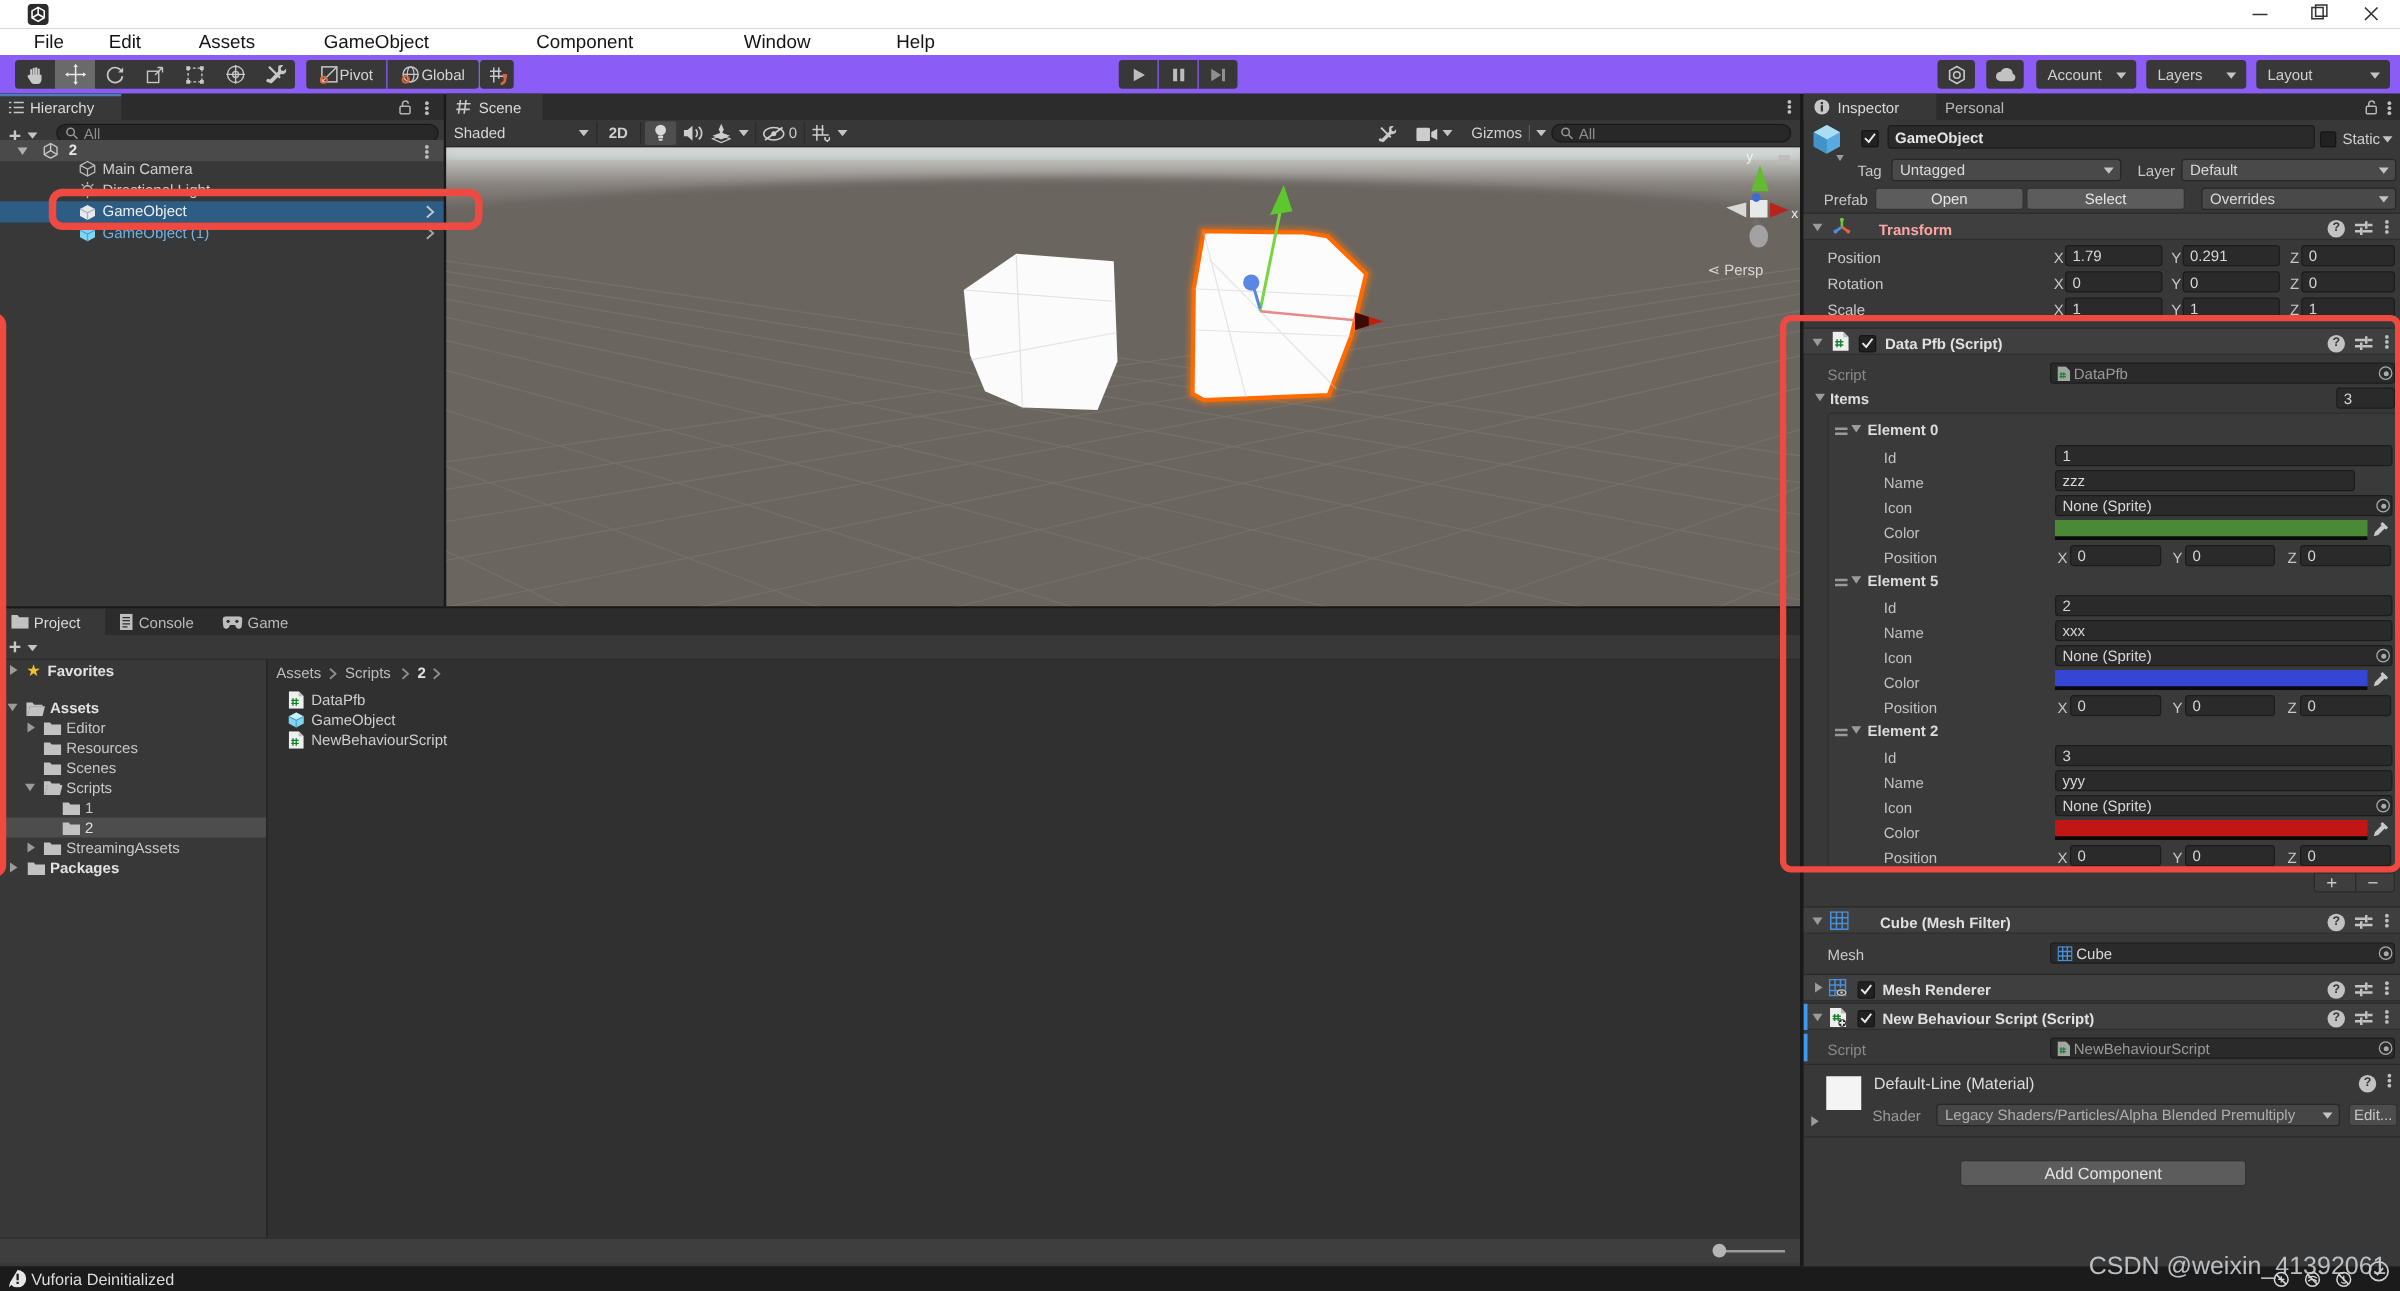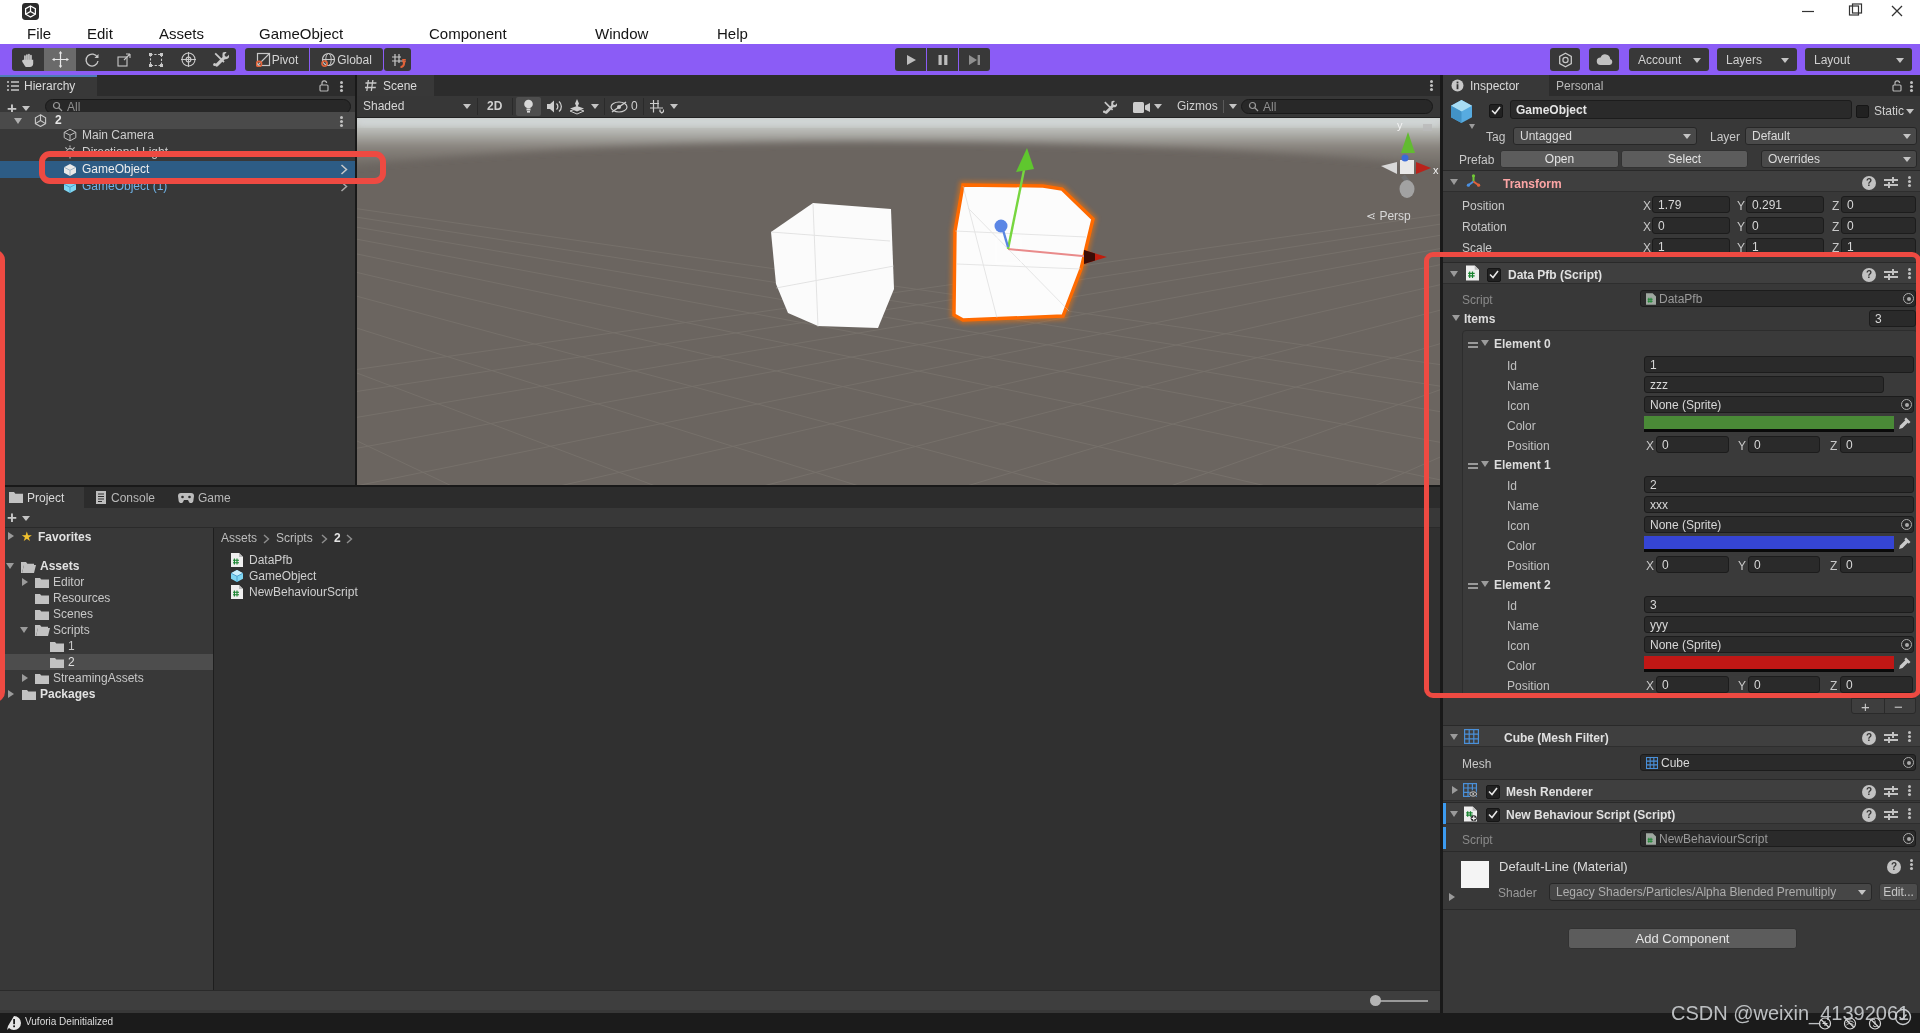--- a/index.html
+++ b/index.html
@@ -370,21 +370,21 @@
     <div class="a" style="left:1370px;top:4px;width:11px;height:11px;border-radius:50%;background:#B5B5B5"></div>
   </div>
 </div>
 
 <div class="a" style="left:0;top:1013px;width:1920px;height:20px;background:#1B1B1B">
   <svg class="a" style="left:7px;top:3px" width="14" height="14" viewBox="0 0 14 14">
       <path d="M7 0a7 7 0 0 1 0 14 7 7 0 0 1-5-2l-2 2 1-4z" fill="#E6E6E6"></path>
       <rect x="6.2" y="3" width="1.8" height="5.2" fill="#1B1B1B"></rect>
       <rect x="6.2" y="9.4" width="1.8" height="1.8" fill="#1B1B1B"></rect>
     </svg>
-  <span class="a" style="left:25px;top:3px;color:#DDDDDD;font-size:10px">Vuforia Deinitialized</span>
+  <span class="a" style="left:25px;top:3px;color:#DDDDDD;font-size:13px">Vuforia Deinitialized</span>
   <svg class="a" style="left:1818px;top:3px" width="80" height="15" viewBox="0 0 80 15">
     <g stroke="#D8D8D8" fill="none" stroke-width="1.2">
       <circle cx="7" cy="7.5" r="5.5"></circle>
         <path d="M3 3.5l8 8"></path>
         <path d="M4.5 7.5h5M7 5v5" stroke-width="1"></path>
       <circle cx="32" cy="7.5" r="5.5"></circle>
         <path d="M28 3.5l8 8"></path>
         <path d="M28.5 6.5c2-2 5-2 7 0M28.5 9c2-2 5-2 7 0" stroke-width="1"></path>
       <circle cx="57" cy="7.5" r="5.5"></circle>
         <path d="M53 3.5l8 8"></path>
@@ -689,21 +689,21 @@
 <span class="glbl" style="left:1507px;top:439px;color:#C0C0C0">Position</span>
 <span class="lbl" style="left:1646px;top:439px">X</span>
 <div class="field" style="left:1656px;top:436px;width:73px">0</div>
 <span class="lbl" style="left:1738px;top:439px">Y</span>
 <div class="field" style="left:1748px;top:436px;width:72px">0</div>
 <span class="lbl" style="left:1830px;top:439px">Z</span>
 <div class="field" style="left:1840px;top:436px;width:73px">0</div>
 
 <div class="a" style="left:1468px;top:463px;width:10px;height:2px;background:#999;box-shadow:0 4px 0 #999"></div>
 <i class="fold" style="left:1481px;top:461px"></i>
-<span class="a b" style="left:1494px;top:458px;color:#DCDCDC">Element 1</span>
+<span class="a b" style="left:1494px;top:458px;color:#DCDCDC">Element 5</span>
 <span class="glbl" style="left:1507px;top:479px;color:#C0C0C0">Id</span>
 <div class="field" style="left:1644px;top:476px;width:270px">2</div>
 <span class="glbl" style="left:1507px;top:499px;color:#C0C0C0">Name</span>
 <div class="field" style="left:1644px;top:496px;width:270px">xxx</div>
 <span class="glbl" style="left:1507px;top:519px;color:#C0C0C0">Icon</span>
 <div class="field" style="left:1644px;top:516px;width:270px">None (Sprite)</div>
 <div class="picker" style="left:1901px;top:519px">
     <i></i>
   </div>
 <span class="glbl" style="left:1507px;top:539px;color:#C0C0C0">Color</span>

